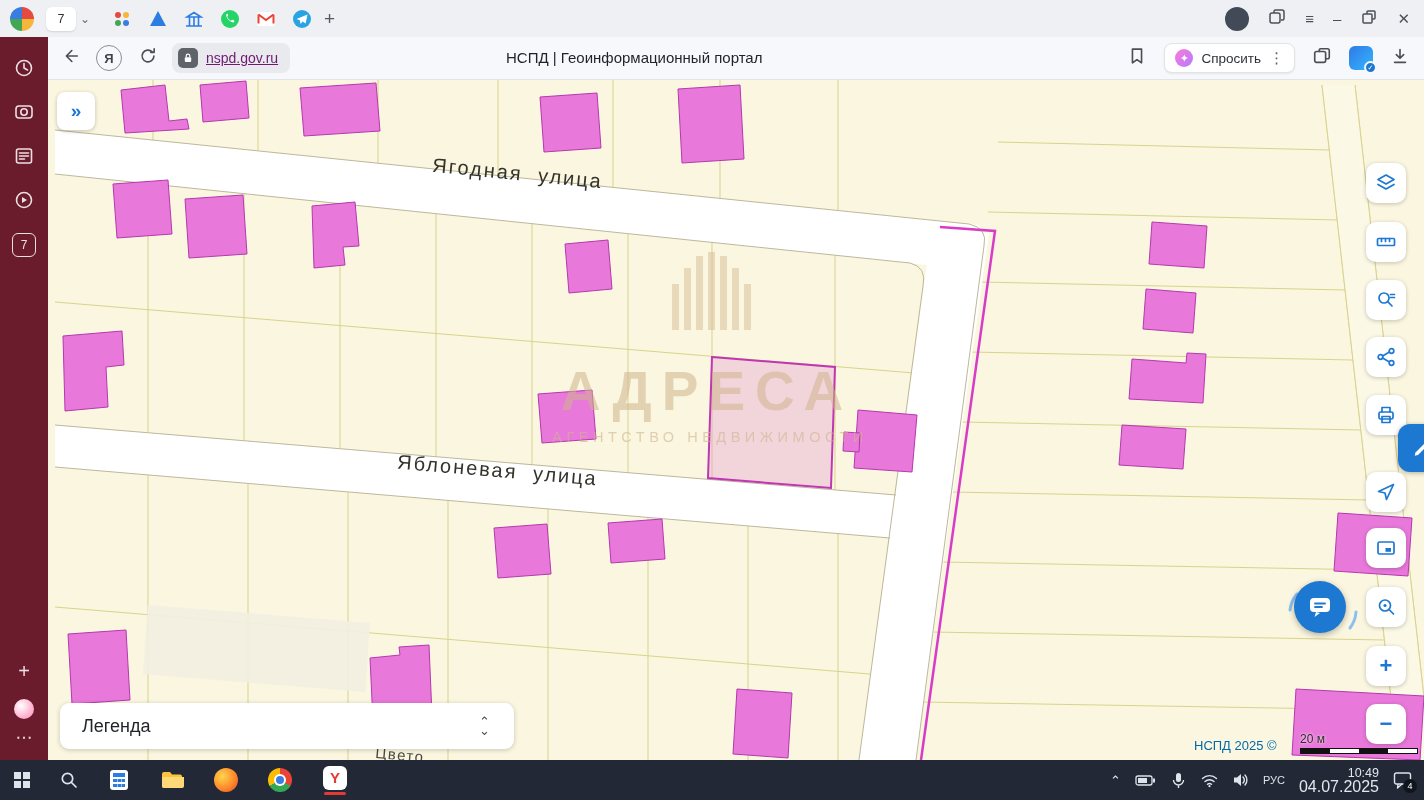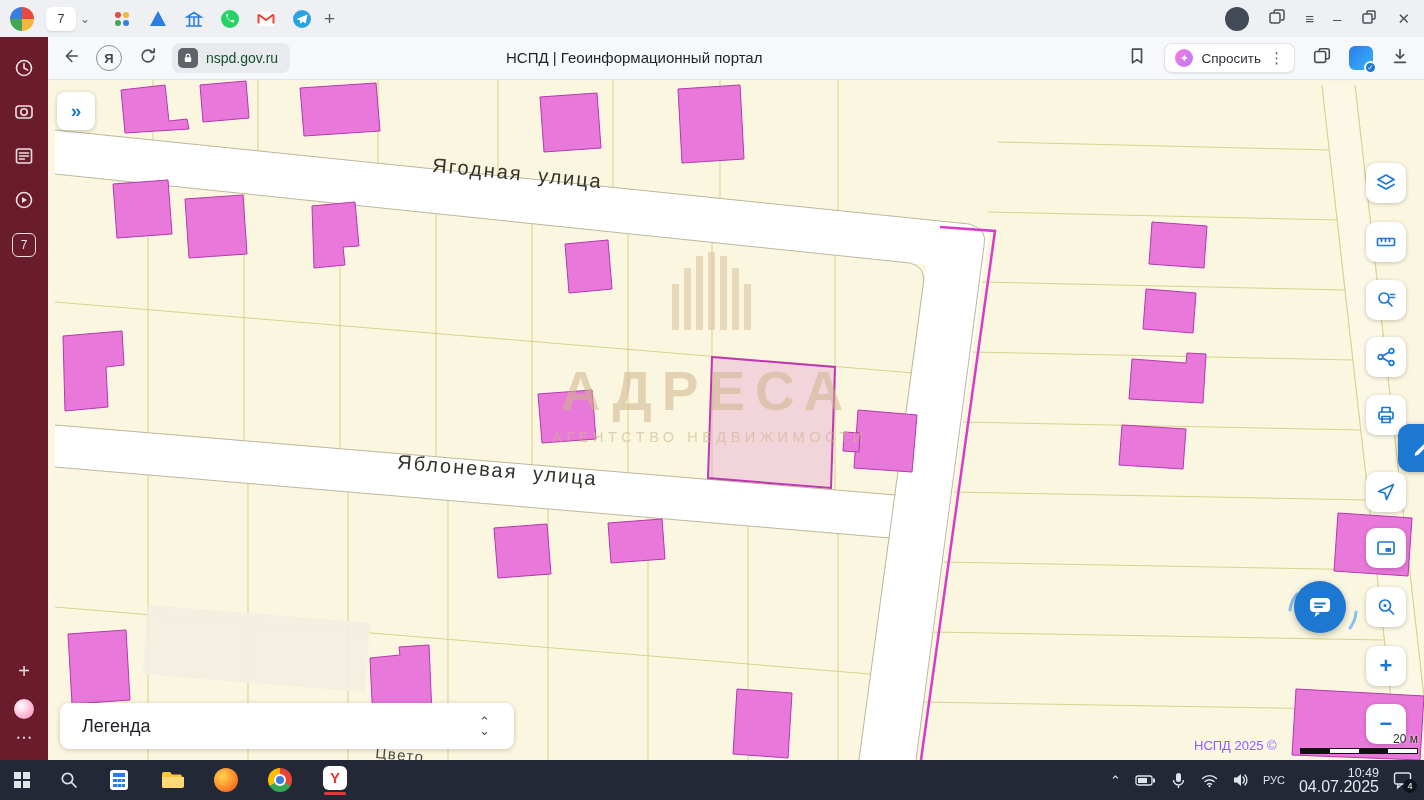--- a/index.html
+++ b/index.html
@@ -23,21 +23,21 @@
   .avatar { width:24px; height:24px; border-radius:50%; background:#434a57; }
   .winglyph { font-size:15px; color:#4b5057; }
   .oicon svg { width:18px; height:18px; stroke:#4b5057; fill:none; stroke-width:1.5; }
 
   
   .toolbar { position:absolute; left:48px; top:37px; width:1376px; height:43px; background:#f7f8fb; border-bottom:1px solid #e2e4e8; display:flex; align-items:center; }
   .tico svg { width:20px; height:20px; stroke:#4b4f55; fill:none; stroke-width:1.8; stroke-linecap:round; stroke-linejoin:round; }
   .ya-circle { width:26px; height:26px; border-radius:50%; border:1.6px solid #8a8f96; color:#3f444b; font-size:13px; font-weight:bold; display:flex; align-items:center; justify-content:center; }
   .urlpill { margin-left:14px; height:30px; background:#e8eaee; border-radius:8px; display:flex; align-items:center; gap:8px; padding:0 12px 0 6px; }
   .lockbox { width:20px; height:20px; background:#5f646b; border-radius:5px; display:flex; align-items:center; justify-content:center; }
-  .urltext { font-size:14px; color:#14532d; }
+  .urltext { font-size:14px; color:#701a75;text-decoration:underline; }
   .pagetitle { position:absolute; left:458px; top:12px; font-size:15px; color:#1f2228; }
   .toolbar-right { margin-left:auto; display:flex; align-items:center; gap:17px; margin-right:14px; }
   .askpill { height:30px; background:#fff; border:1px solid #e2e4e8; border-radius:8px; display:flex; align-items:center; gap:8px; padding:0 10px; box-shadow:0 1px 2px rgba(0,0,0,.08); }
   .spark { width:18px; height:18px; border-radius:50%; background:linear-gradient(135deg,#ff7ad9,#b07cff); color:#fff; font-size:11px; display:flex; align-items:center; justify-content:center; }
   .asktext { font-size:13.5px; color:#2e3237;text-align:center; }
   .dots3 { color:#5a5e66; font-size:15px; }
   .blogo-badge { position:relative; width:24px; height:24px; border-radius:6px; background:linear-gradient(135deg,#2f7ae5,#35b5ff); }
   .blogo-badge .chk { position:absolute; right:-4px; bottom:-4px; width:13px; height:13px; border-radius:50%; background:#1d78d2; border:2px solid #f7f8fb; color:#fff; font-size:7px; line-height:9px; text-align:center; }
 
   
@@ -57,23 +57,23 @@
   .logintext { color:#1d78d2; font-size:16px; }
   .mapbtn { position:absolute; left:1318px; width:40px; height:40px; background:#fff; border-radius:10px; box-shadow:0 1px 4px rgba(0,0,0,.22); display:flex; align-items:center; justify-content:center; }
   .mapbtn svg { width:22px; height:22px; stroke:#1d78d2; fill:none; stroke-width:1.7; stroke-linecap:round; stroke-linejoin:round; }
   .zoomglyph { color:#1d78d2; font-size:22px; font-weight:bold; }
   .editbtn { position:absolute; left:1350px; top:344px; width:48px; height:48px; background:#1d78d2; border-radius:12px; box-shadow:0 1px 5px rgba(0,0,0,.3); display:flex; align-items:center; justify-content:center; }
   .chatbtn { position:absolute; left:1246px; top:501px; width:52px; height:52px; border-radius:50%; background:#1d78d2; box-shadow:0 2px 6px rgba(0,0,0,.3); display:flex; align-items:center; justify-content:center; }
   .halo { position:absolute; left:1232px; top:492px; width:86px; height:74px; }
   .legendpanel { position:absolute; left:12px; top:623px; width:454px; height:46px; background:#fff; border-radius:9px; box-shadow:0 1px 5px rgba(0,0,0,.2); display:flex; align-items:center; }
   .legendtext { font-size:18px; color:#1f2228; margin-left:22px; }
   .legendchevs { margin-left:auto; margin-right:24px; display:flex; flex-direction:column; align-items:center; line-height:9px; color:#4b4f55; font-size:13px; }
-  .attribution { position:absolute; left:1146px; top:658px; font-size:13px; color:#8b5cf6; text-shadow:0 0 3px #fff; }
+  .attribution { position:absolute; left:1146px; top:658px; font-size:13px; color:#0369a1; text-shadow:0 0 3px #fff; }
   .scalewrap { position:absolute; left:1252px; top:652px; width:118px; }
-  .scalelabel { text-align:right; font-size:12px; color:#2e2e28; text-shadow:0 0 3px #fff; }
+  .scalelabel { text-align:left; font-size:12px; color:#2e2e28; text-shadow:0 0 3px #fff; }
   .scalebar { margin-top:2px; height:6px; border:1px solid #111; display:flex; }
   .scalebar div { flex:1; }
   .sb-b { background:#111; } .sb-w { background:#fff; }
 
   
   .taskbar { position:absolute; left:0; top:760px; width:1424px; height:40px; background:#222836; display:flex; align-items:center; }
   .tbico { margin-left:30px; display:flex; align-items:center; justify-content:center; }
   .tbico svg { display:block; }
   .folder { width:24px; height:24px; }
   .ffx { width:24px; height:24px; border-radius:50%; background:radial-gradient(circle at 35% 35%, #ffd54d, #ff8a2a 55%, #e3452c); }

